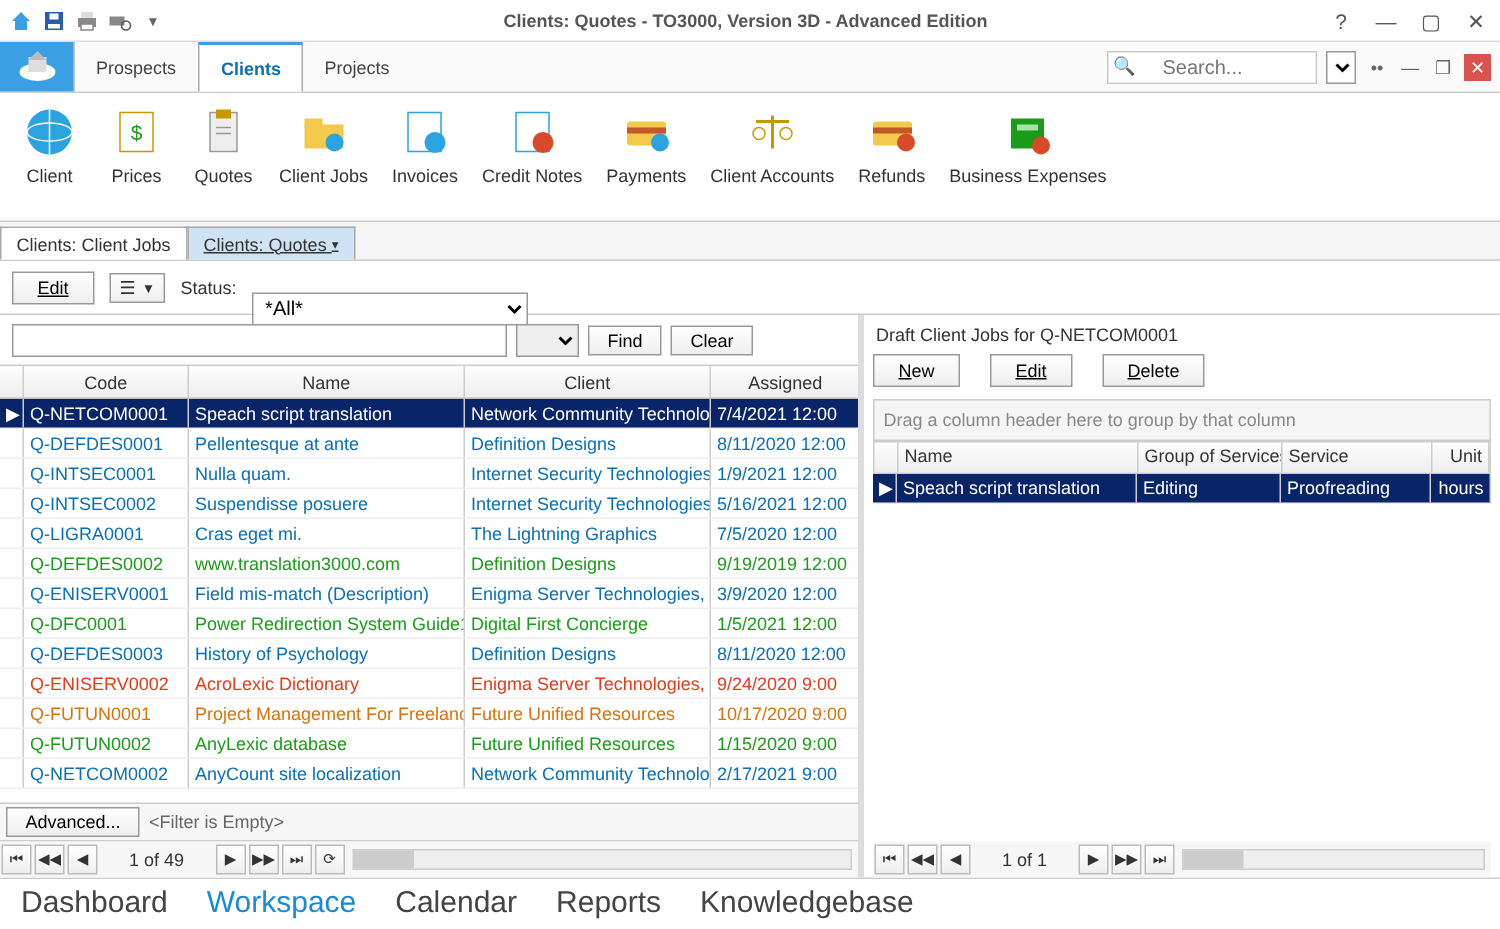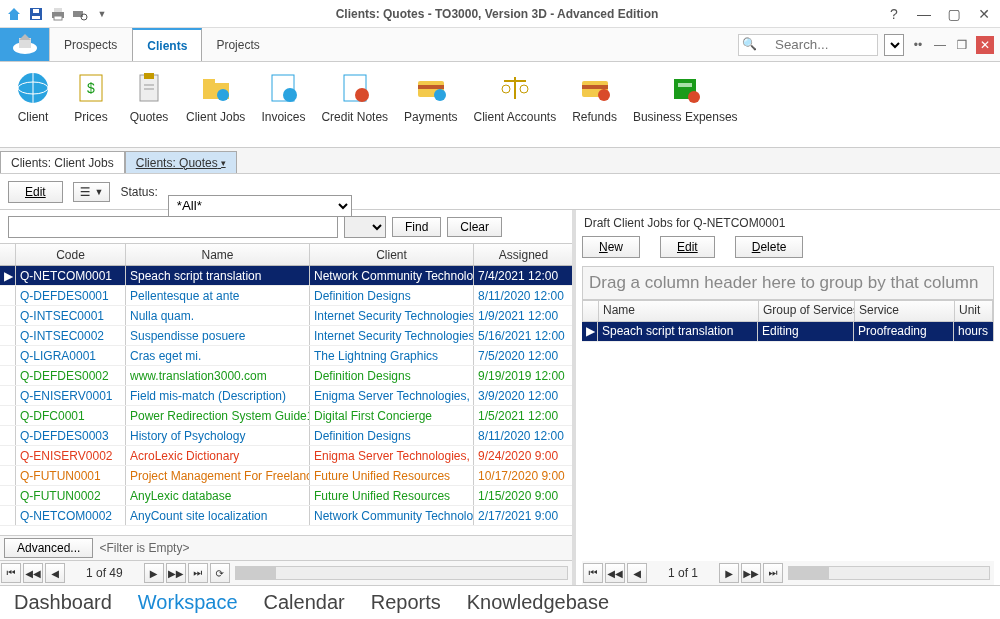--- a/index.html
+++ b/index.html
@@ -58,28 +58,28 @@
   .left-footer { border-top:1px solid #ccc; }
   .filter-bar { display:flex; align-items:center; gap:6px; padding:2px 4px; border-bottom:1px solid #ccc; background:#f7f7f7;}
   .nav-bar { display:flex; align-items:center; height:24px; background:#f7f7f7;}
   .nav-bar .nav-btn { width:20px; height:20px; border:1px solid #bbb; margin:0 1px; display:flex; align-items:center; justify-content:center; background:linear-gradient(#fff,#eee); font-size:10px;}
   .nav-bar .nav-info { padding:0 20px;}
   .nav-bar .hsb { flex:1; height:14px; background:#eee; border:1px solid #ccc; margin:0 4px; position:relative;}
   .nav-bar .hsb .thumb { position:absolute; left:0; top:0; height:100%; width:40px; background:#ccc;}
   .right-pane { flex:1; display:flex; flex-direction:column; padding:4px 6px 0 6px;}
   .right-title { font-size:12px; padding:2px 0 6px 2px;}
   .right-actions { display:flex; gap:20px; padding-bottom:8px;}
-  .group-hint { border:1px solid #ccc; background:#f5f5f5; color:#888; padding:6px; font-size:17px;}
+  .group-hint { border:1px solid #ccc; background:#f5f5f5; color:#888; padding:6px; font-size:12px;}
   .r-grid-head { display:flex; background:linear-gradient(#fdfdfd,#eee); border:1px solid #ccc; height:22px;}
   .r-grid-head .rcol,.r-grid-row .rcol{border-right:1px solid #ccc; padding:2px 4px; overflow:hidden; white-space:nowrap;}
   .rcol-ind{width:16px;}
   .rcol-name{width:160px;}
   .rcol-group{width:96px;}
   .rcol-service{width:100px;}
-  .rcol-unit{flex:1; }
+  .rcol-unit{flex:1; text-align:right;}
   .r-grid-row { display:flex; height:20px; border-bottom:1px solid #eee;}
   .r-grid-row.selected{background:#0a246a;color:#fff;}
   .right-footer{margin-top:auto;}
   .bottom-nav { height:34px; display:flex; align-items:center; gap:26px; padding:0 14px; border-top:1px solid #ccc; font-size:20px; color:#444; font-weight:300;}
   .bottom-nav .bn-item.active { color:#1a8ad6;}
   .left-grid-wrap{display:flex; flex:1; overflow:hidden;}
   .left-grid-inner{flex:1; display:flex; flex-direction:column;}
   svg{display:block;}
 </style>
 </head>

